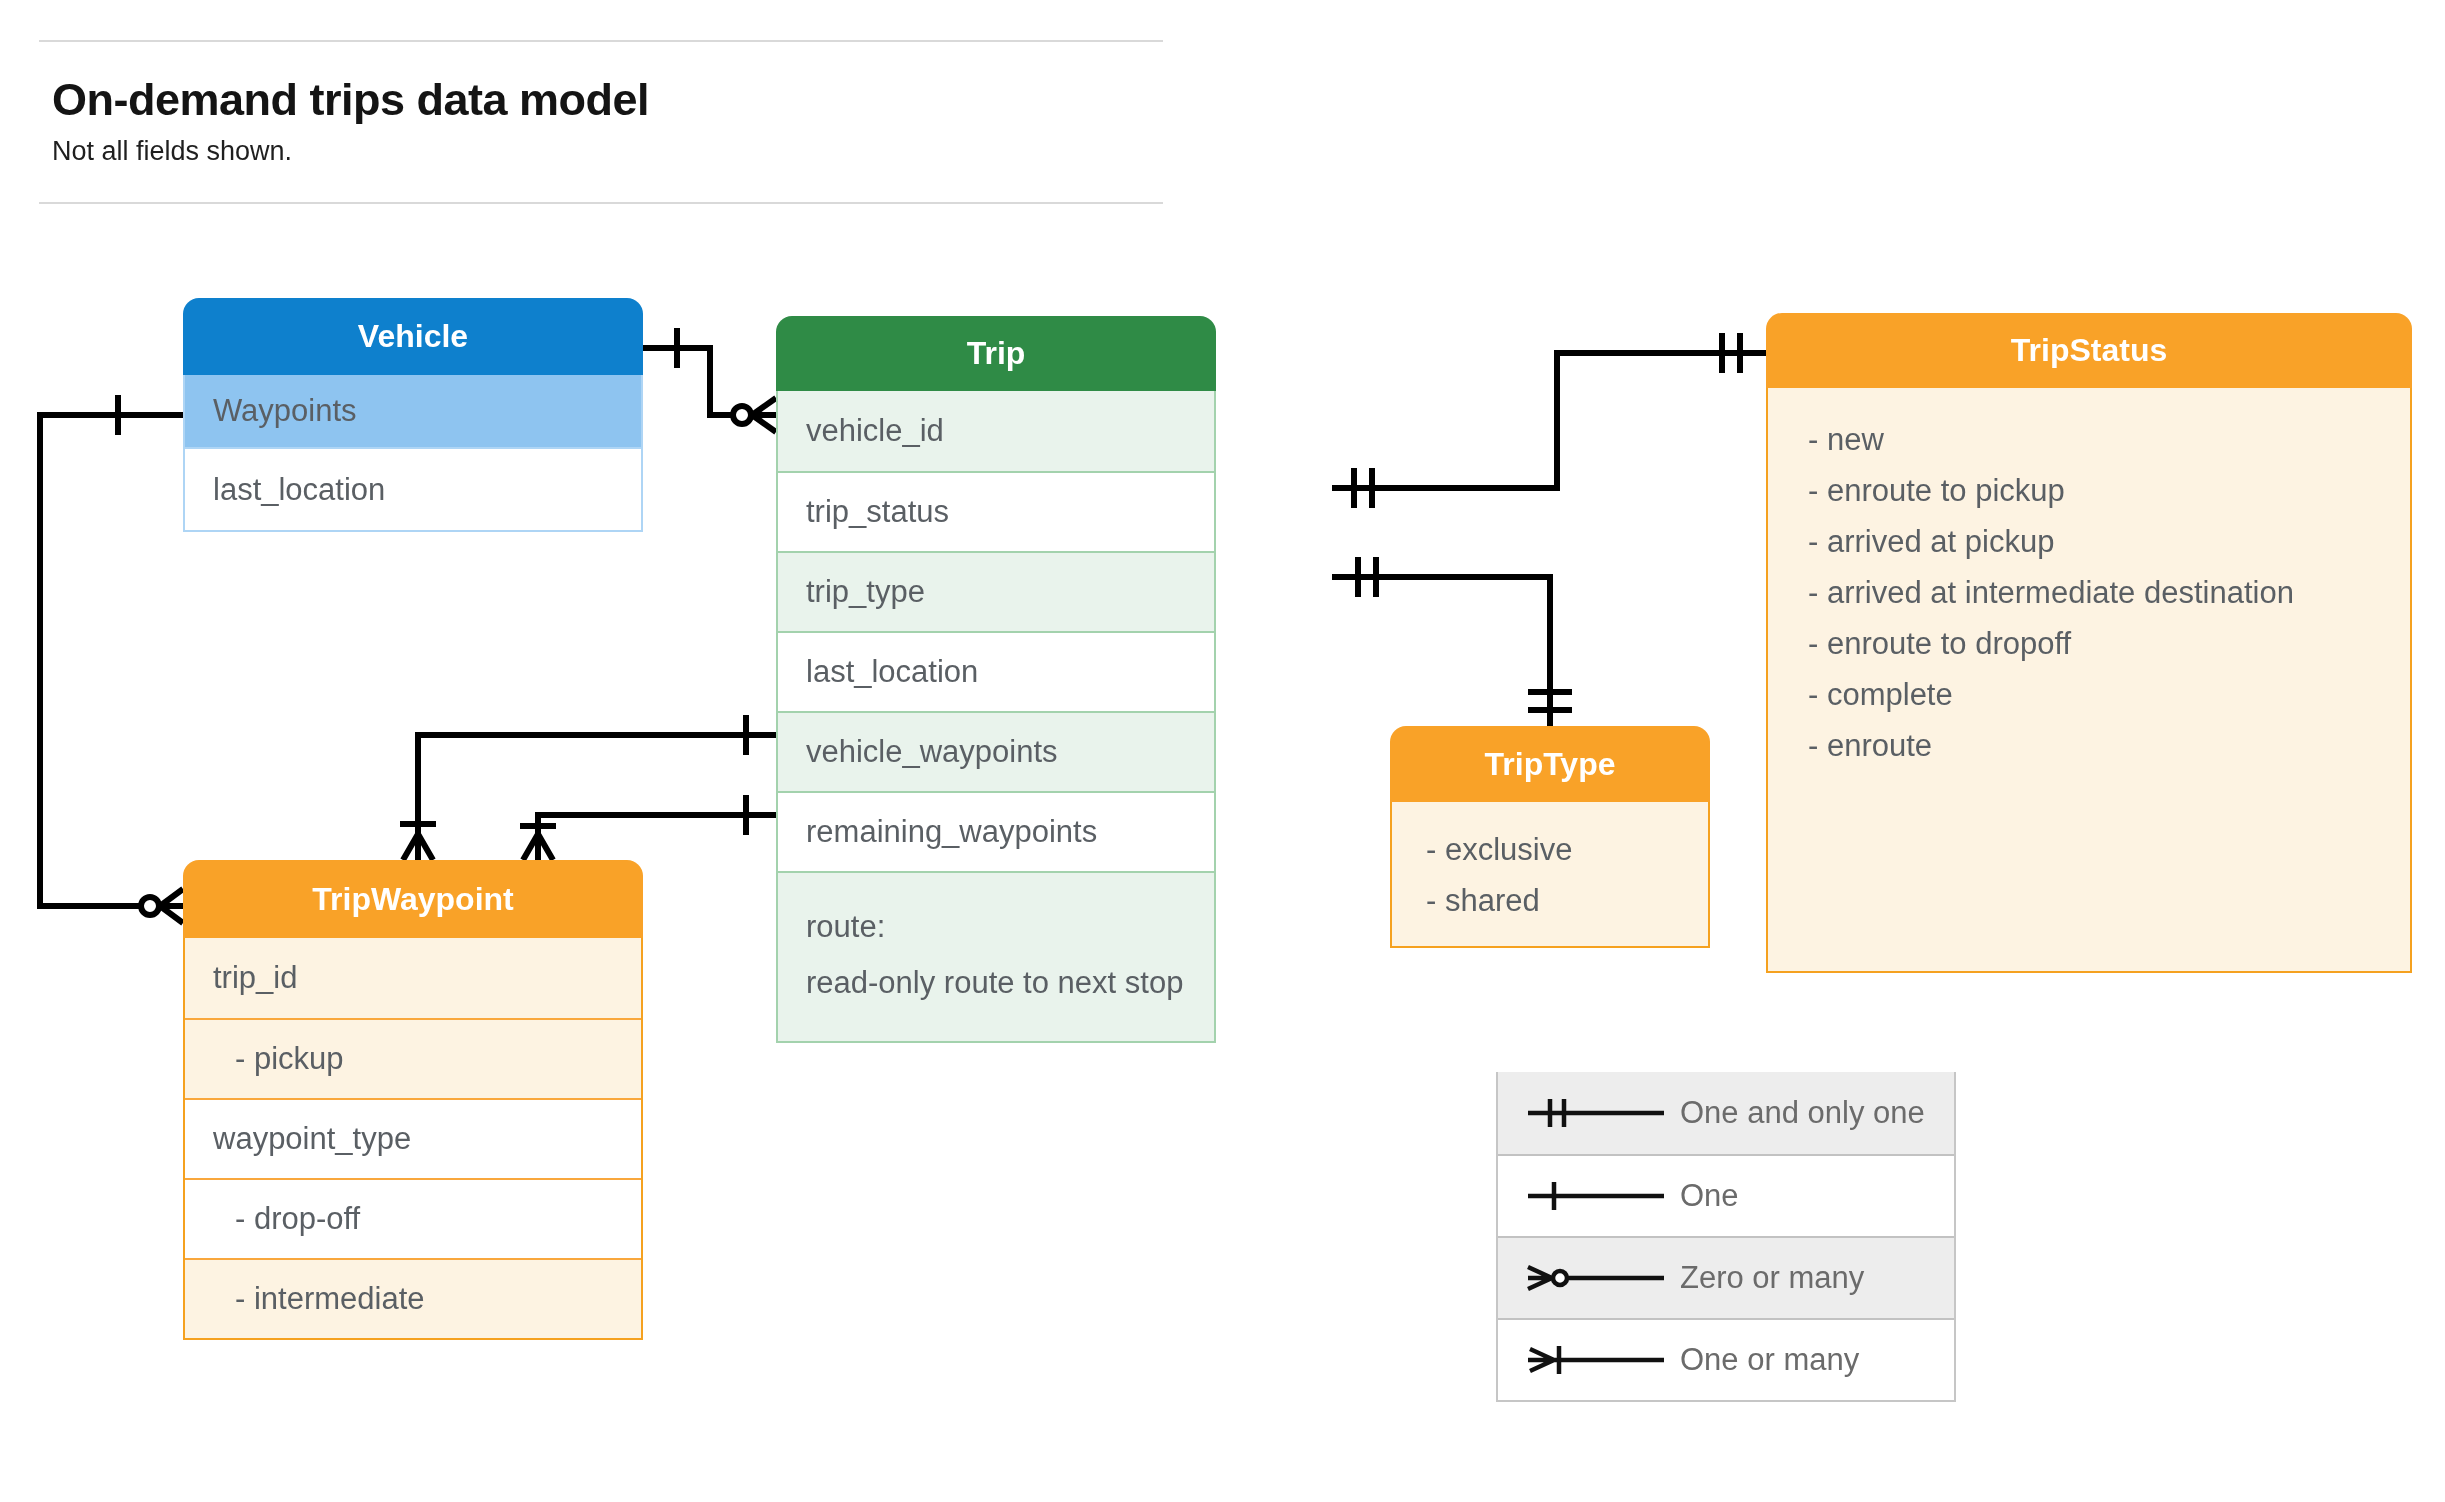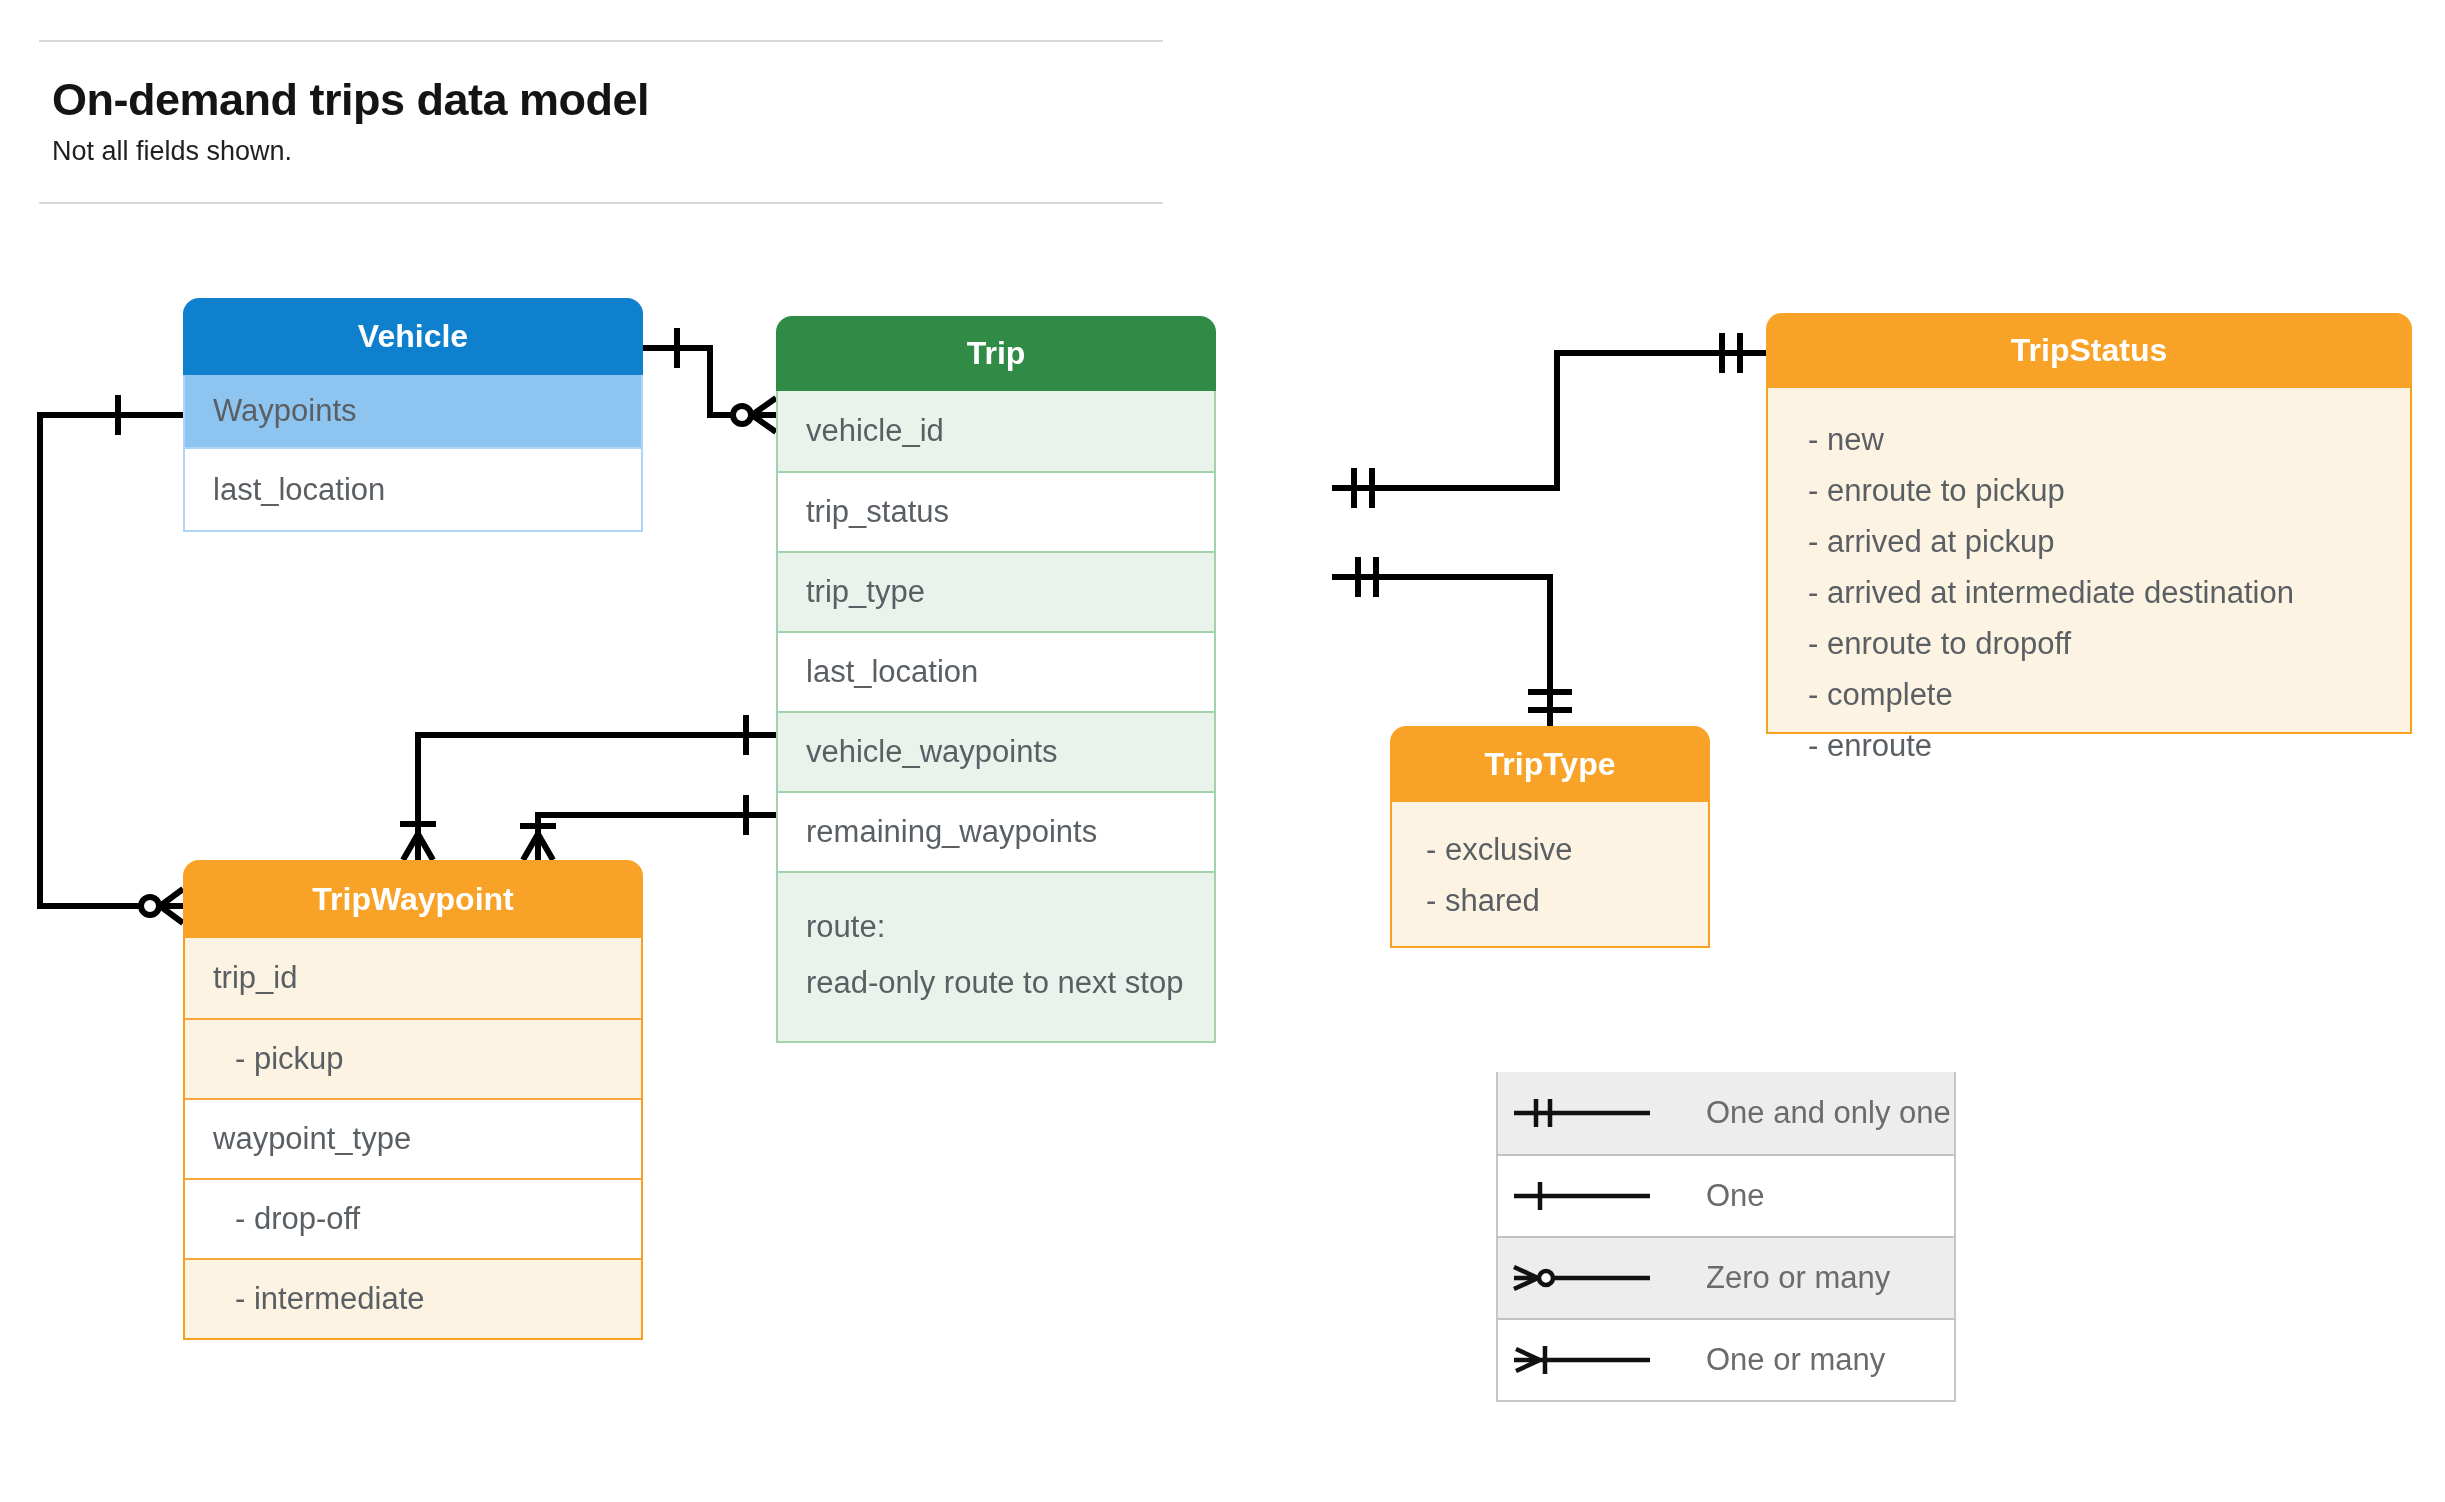--- a/index.html
+++ b/index.html
@@ -37,21 +37,21 @@
   .row-warm-plain{background:#ffffff;border-top-color:#f9a73c;}
   .row-indent{padding-left:50px;}
   .plain-body{background:#fdf3e2;font-size:31px;color:#5a5f64;}
   .list-item{line-height:51px;white-space:nowrap;}
 
   
   .head-gray{background:#9d9d9d;}
   .body-gray{border-color:#c6c6c6;}
   .row-gray-tint{background:#ededed;border-top-color:#c2c2c2;}
   .row-gray-plain{background:#ffffff;border-top-color:#c2c2c2;}
-  .key-row{padding-left:14px;gap:40px;}
+  .key-row{}
   .key-sym{flex:0 0 auto;}
   .key-label{margin-left:14px;color:#6b6b6b;}
 
   .connectors{position:absolute;left:0;top:0;pointer-events:none;}
   .connectors path{stroke:#000;stroke-width:6;fill:none;stroke-linejoin:miter;}
   .connectors circle{stroke:#000;stroke-width:6;fill:#fff;}
   .key-sym path{stroke:#111;stroke-width:4.5;fill:none;}
   .key-sym circle{stroke:#111;stroke-width:4.5;fill:#fff;}
 </style>
 </head>
@@ -120,21 +120,21 @@
       <div class="row row-green-plain" style="height:80px;">remaining_waypoints</div>
       <div class="row row-green-tint row-tall" style="height:170px;">
         <div>route:</div>
         <div>read-only route to next stop</div>
       </div>
     </div>
   </div>
 
   <div class="entity" style="left:1766px;top:313px;width:646px;">
     <div class="ehead head-orange" style="height:75px;">TripStatus</div>
-    <div class="ebody body-orange plain-body" style="height:346px;padding:26px 0 8px 40px;">
+    <div class="ebody body-orange plain-body" style="height:585px;padding:26px 0 8px 40px;">
       <div class="list-item">- new</div>
       <div class="list-item">- enroute to pickup</div>
       <div class="list-item">- arrived at pickup</div>
       <div class="list-item">- arrived at intermediate destination</div>
       <div class="list-item">- enroute to dropoff</div>
       <div class="list-item">- complete</div>
       <div class="list-item">- enroute</div>
     </div>
   </div>
 

